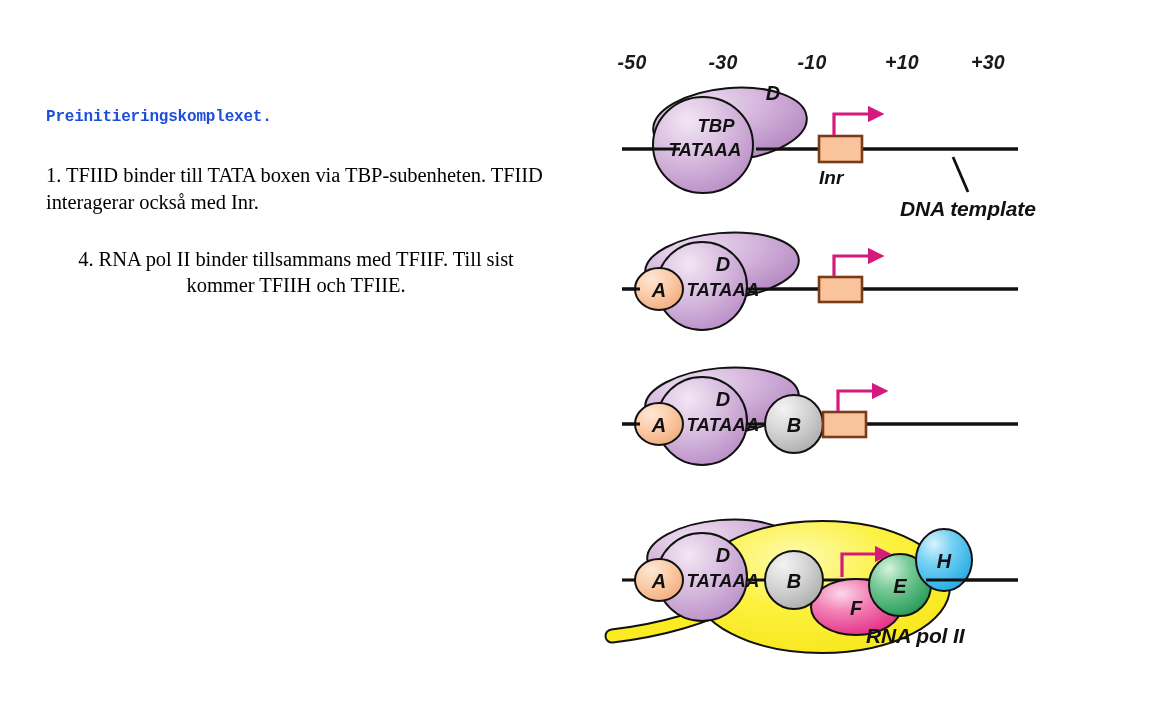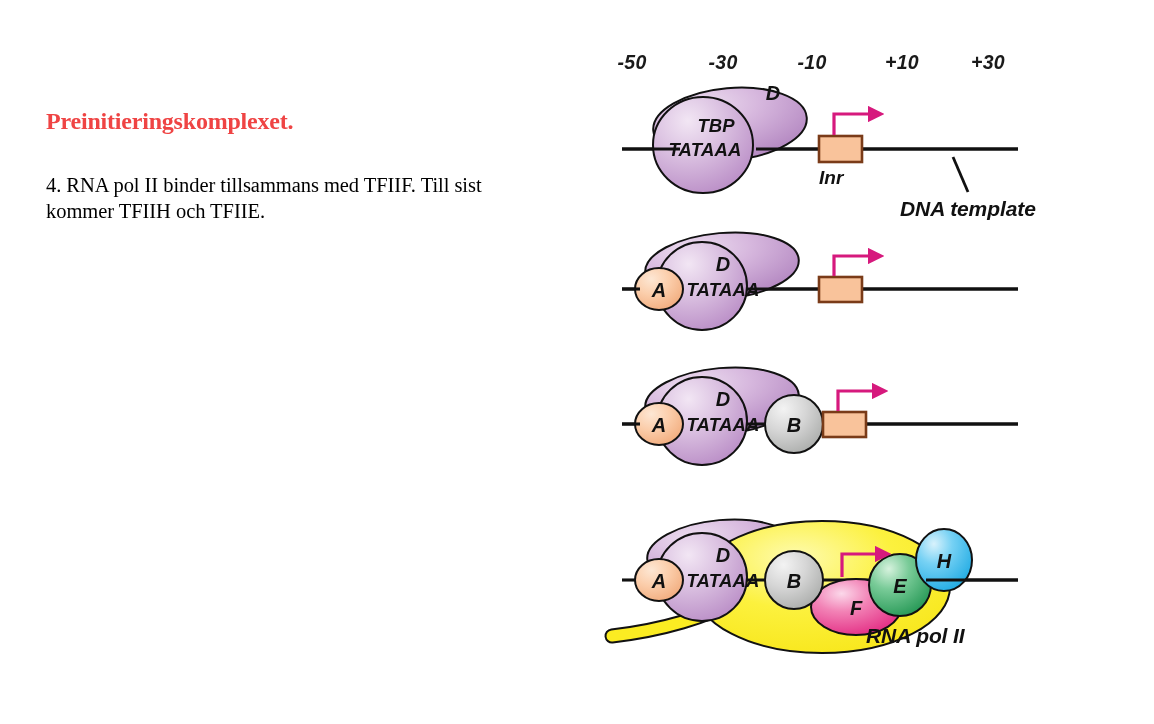--- a/index.html
+++ b/index.html
@@ -15,37 +15,37 @@
     font-family: "Liberation Serif", "DejaVu Serif", serif;
   }
 
   
   #text-column {
     position: absolute;
     left: 46px; top: 108px;
     width: 500px;
   }
   #slide-title {
-    font-family: Liberation Serif, serif;
-    font-weight: bold;
-    font-size: 24px;
+    font-family: Liberation Mono, monospace;
+    font-weight: bold;
+    font-size: 16px;
     letter-spacing: -0.2px;
-    color: #ef4444;
+    color: #1d4ed8;
     margin: 0 0 36px 0;
     line-height: 1.15;
   }
   .step {
     font-family: "Liberation Serif", "DejaVu Serif", serif;
     font-size: 20.5px;
     color: #000;
     line-height: 1.30;
     margin: 0 0 30px 0;
     letter-spacing: -0.05px;
   }
-  .step:last-child { margin-bottom: 0; }
+  .step:last-child { margin-bottom: 0; text-align: center; }
 
   
   #diagram {
     position: absolute;
     left: 590px; top: 32px;
     width: 460px; height: 640px; font-style: italic;
   }
   #diagram-svg { display: block; }
 
   .scale-label {
@@ -91,20 +91,21 @@
     text-anchor: middle;
   }
   .dna-line { stroke: #111; stroke-width: 3.1; }
   .outline  { stroke: #111; stroke-width: 2.0; }
 </style>
 </head>
 <body>
 
 <div id="text-column">
   <h1 id="slide-title">Preinitieringskomplexet.</h1>
+  <p class="step">1. TFIID binder till TATA boxen via TBP-subenheten. TFIID interagerar också med Inr.</p>
   <p class="step">4. RNA pol II binder tillsammans med TFIIF. Till sist kommer TFIIH och TFIIE.</p>
 </div>
 
 <div id="diagram">
 <svg id="diagram-svg" width="460" height="640" viewBox="0 0 460 640" xmlns="http://www.w3.org/2000/svg">
   <defs>
 
     <radialGradient id="gradPurple" cx="32%" cy="22%" r="88%">
       <stop offset="0%" stop-color="#eddff0"></stop>
       <stop offset="42%" stop-color="#d7b8de"></stop>

